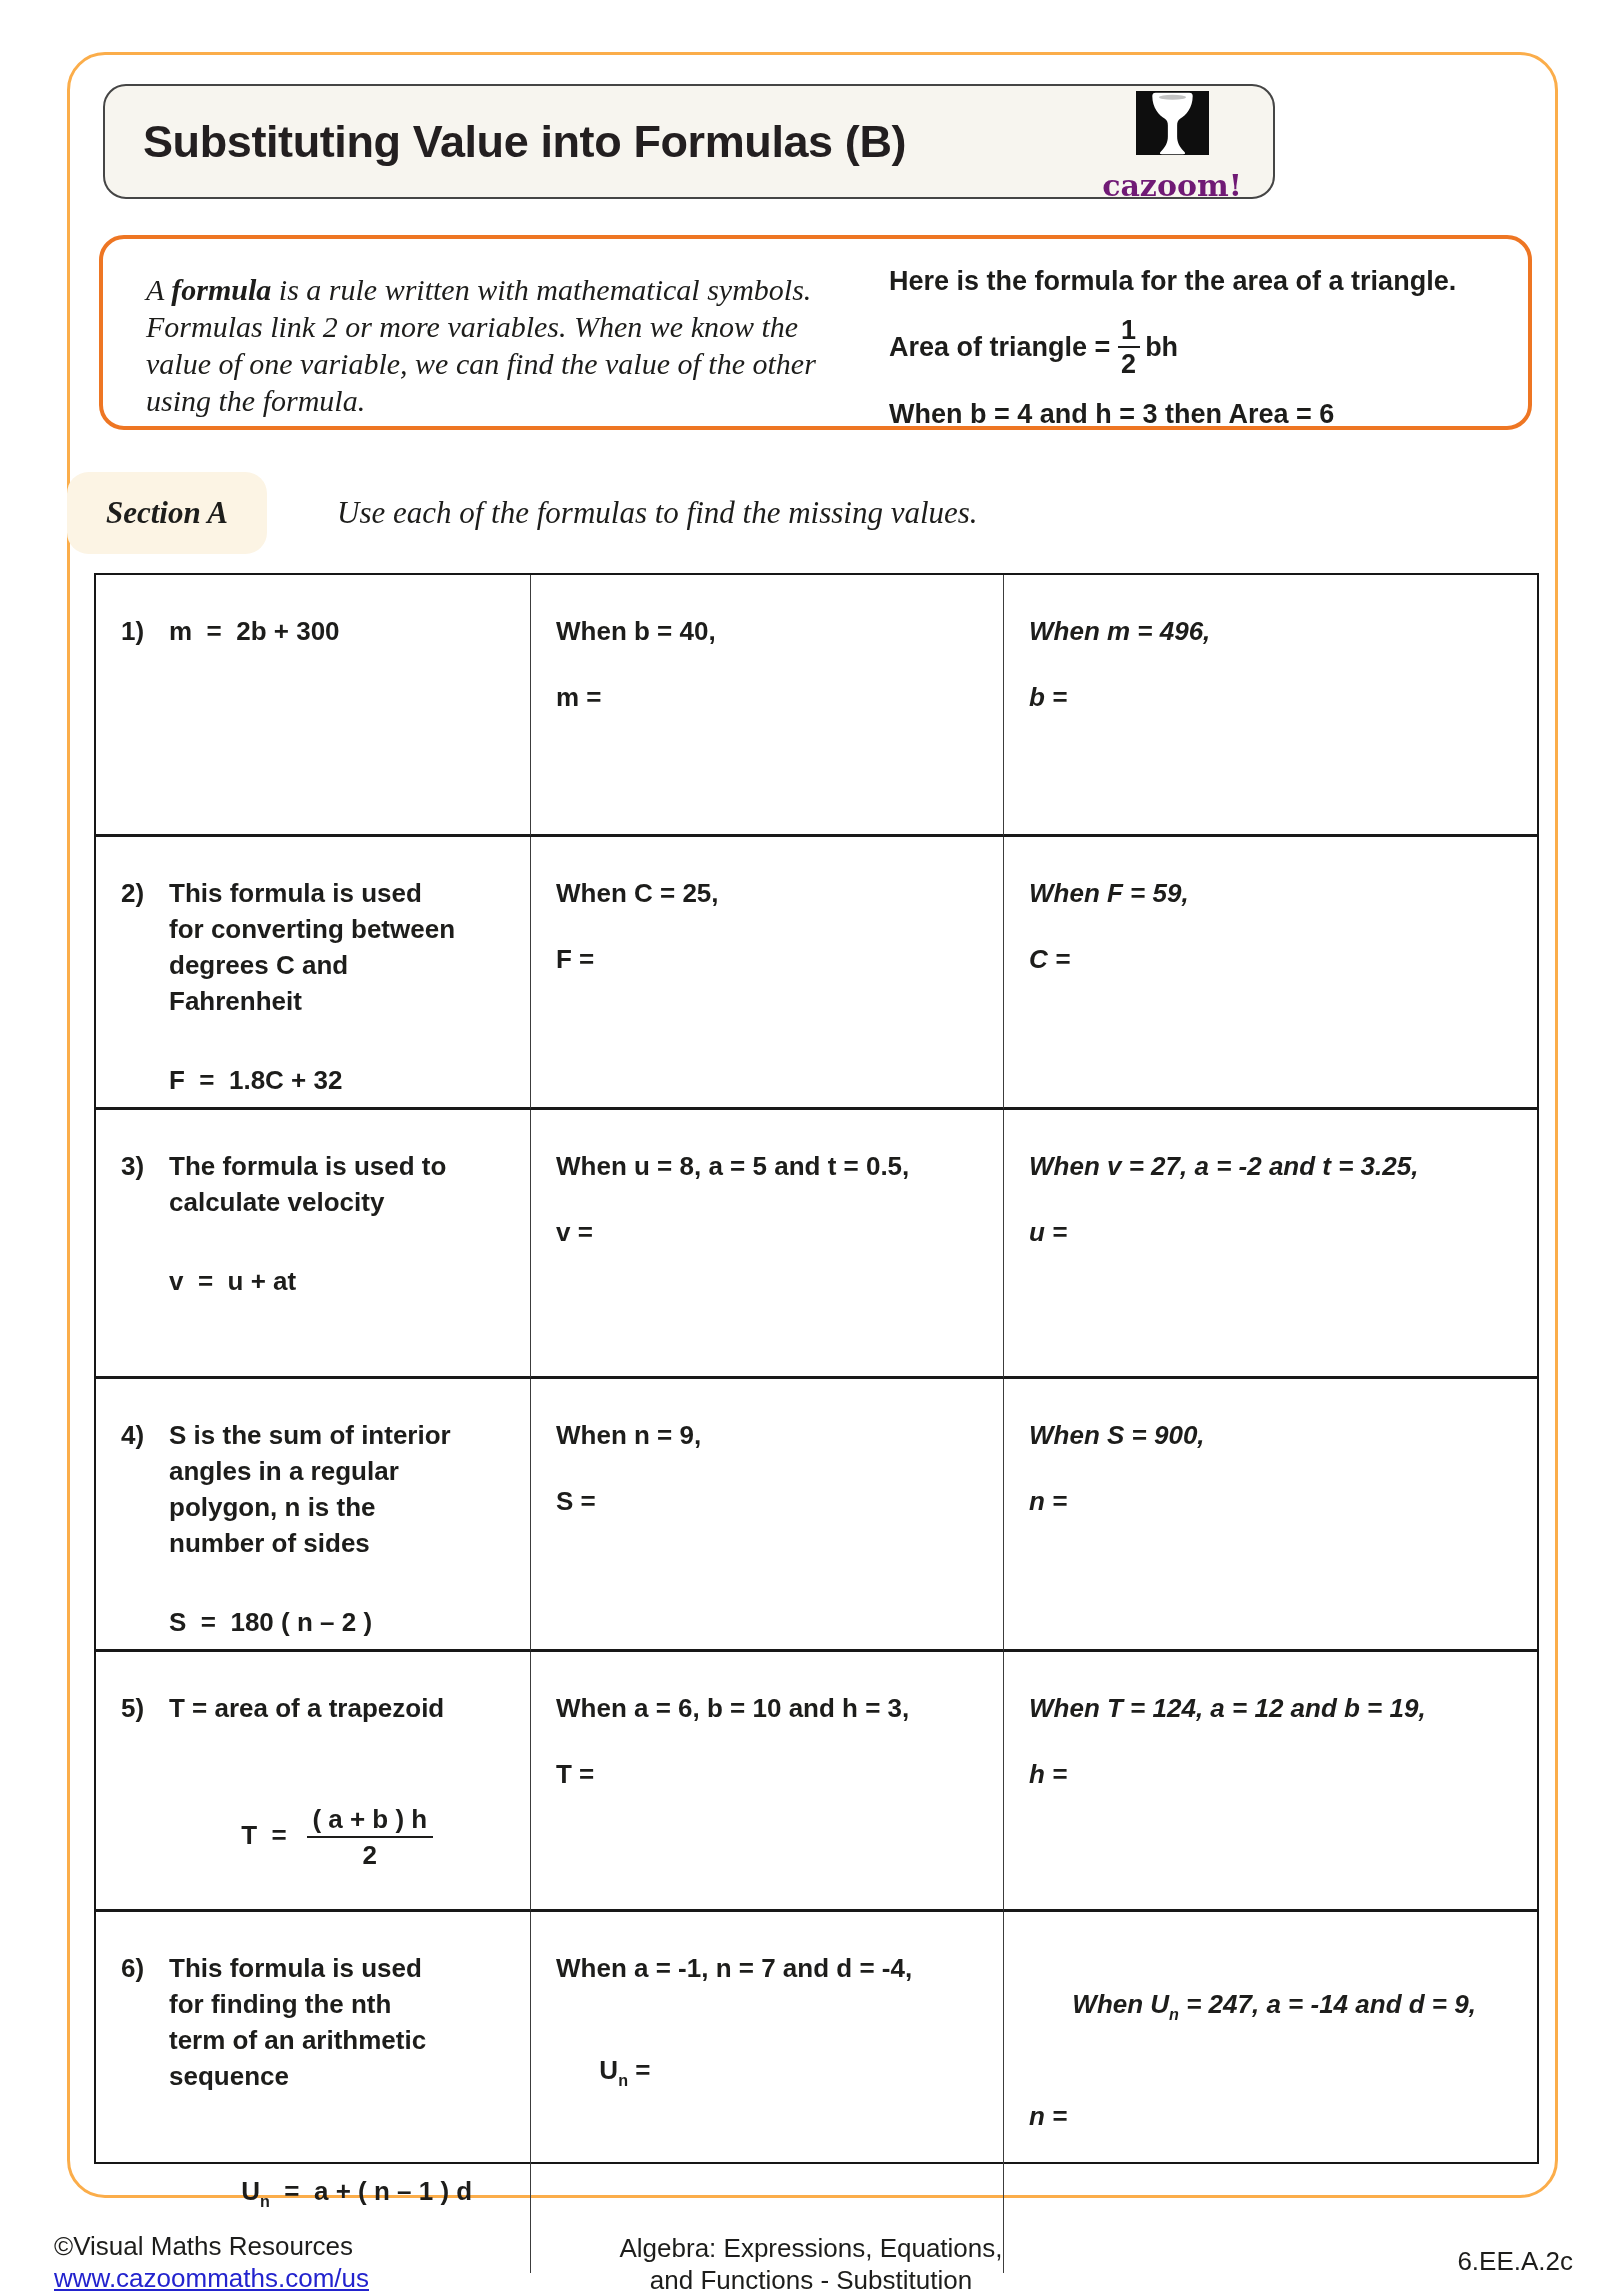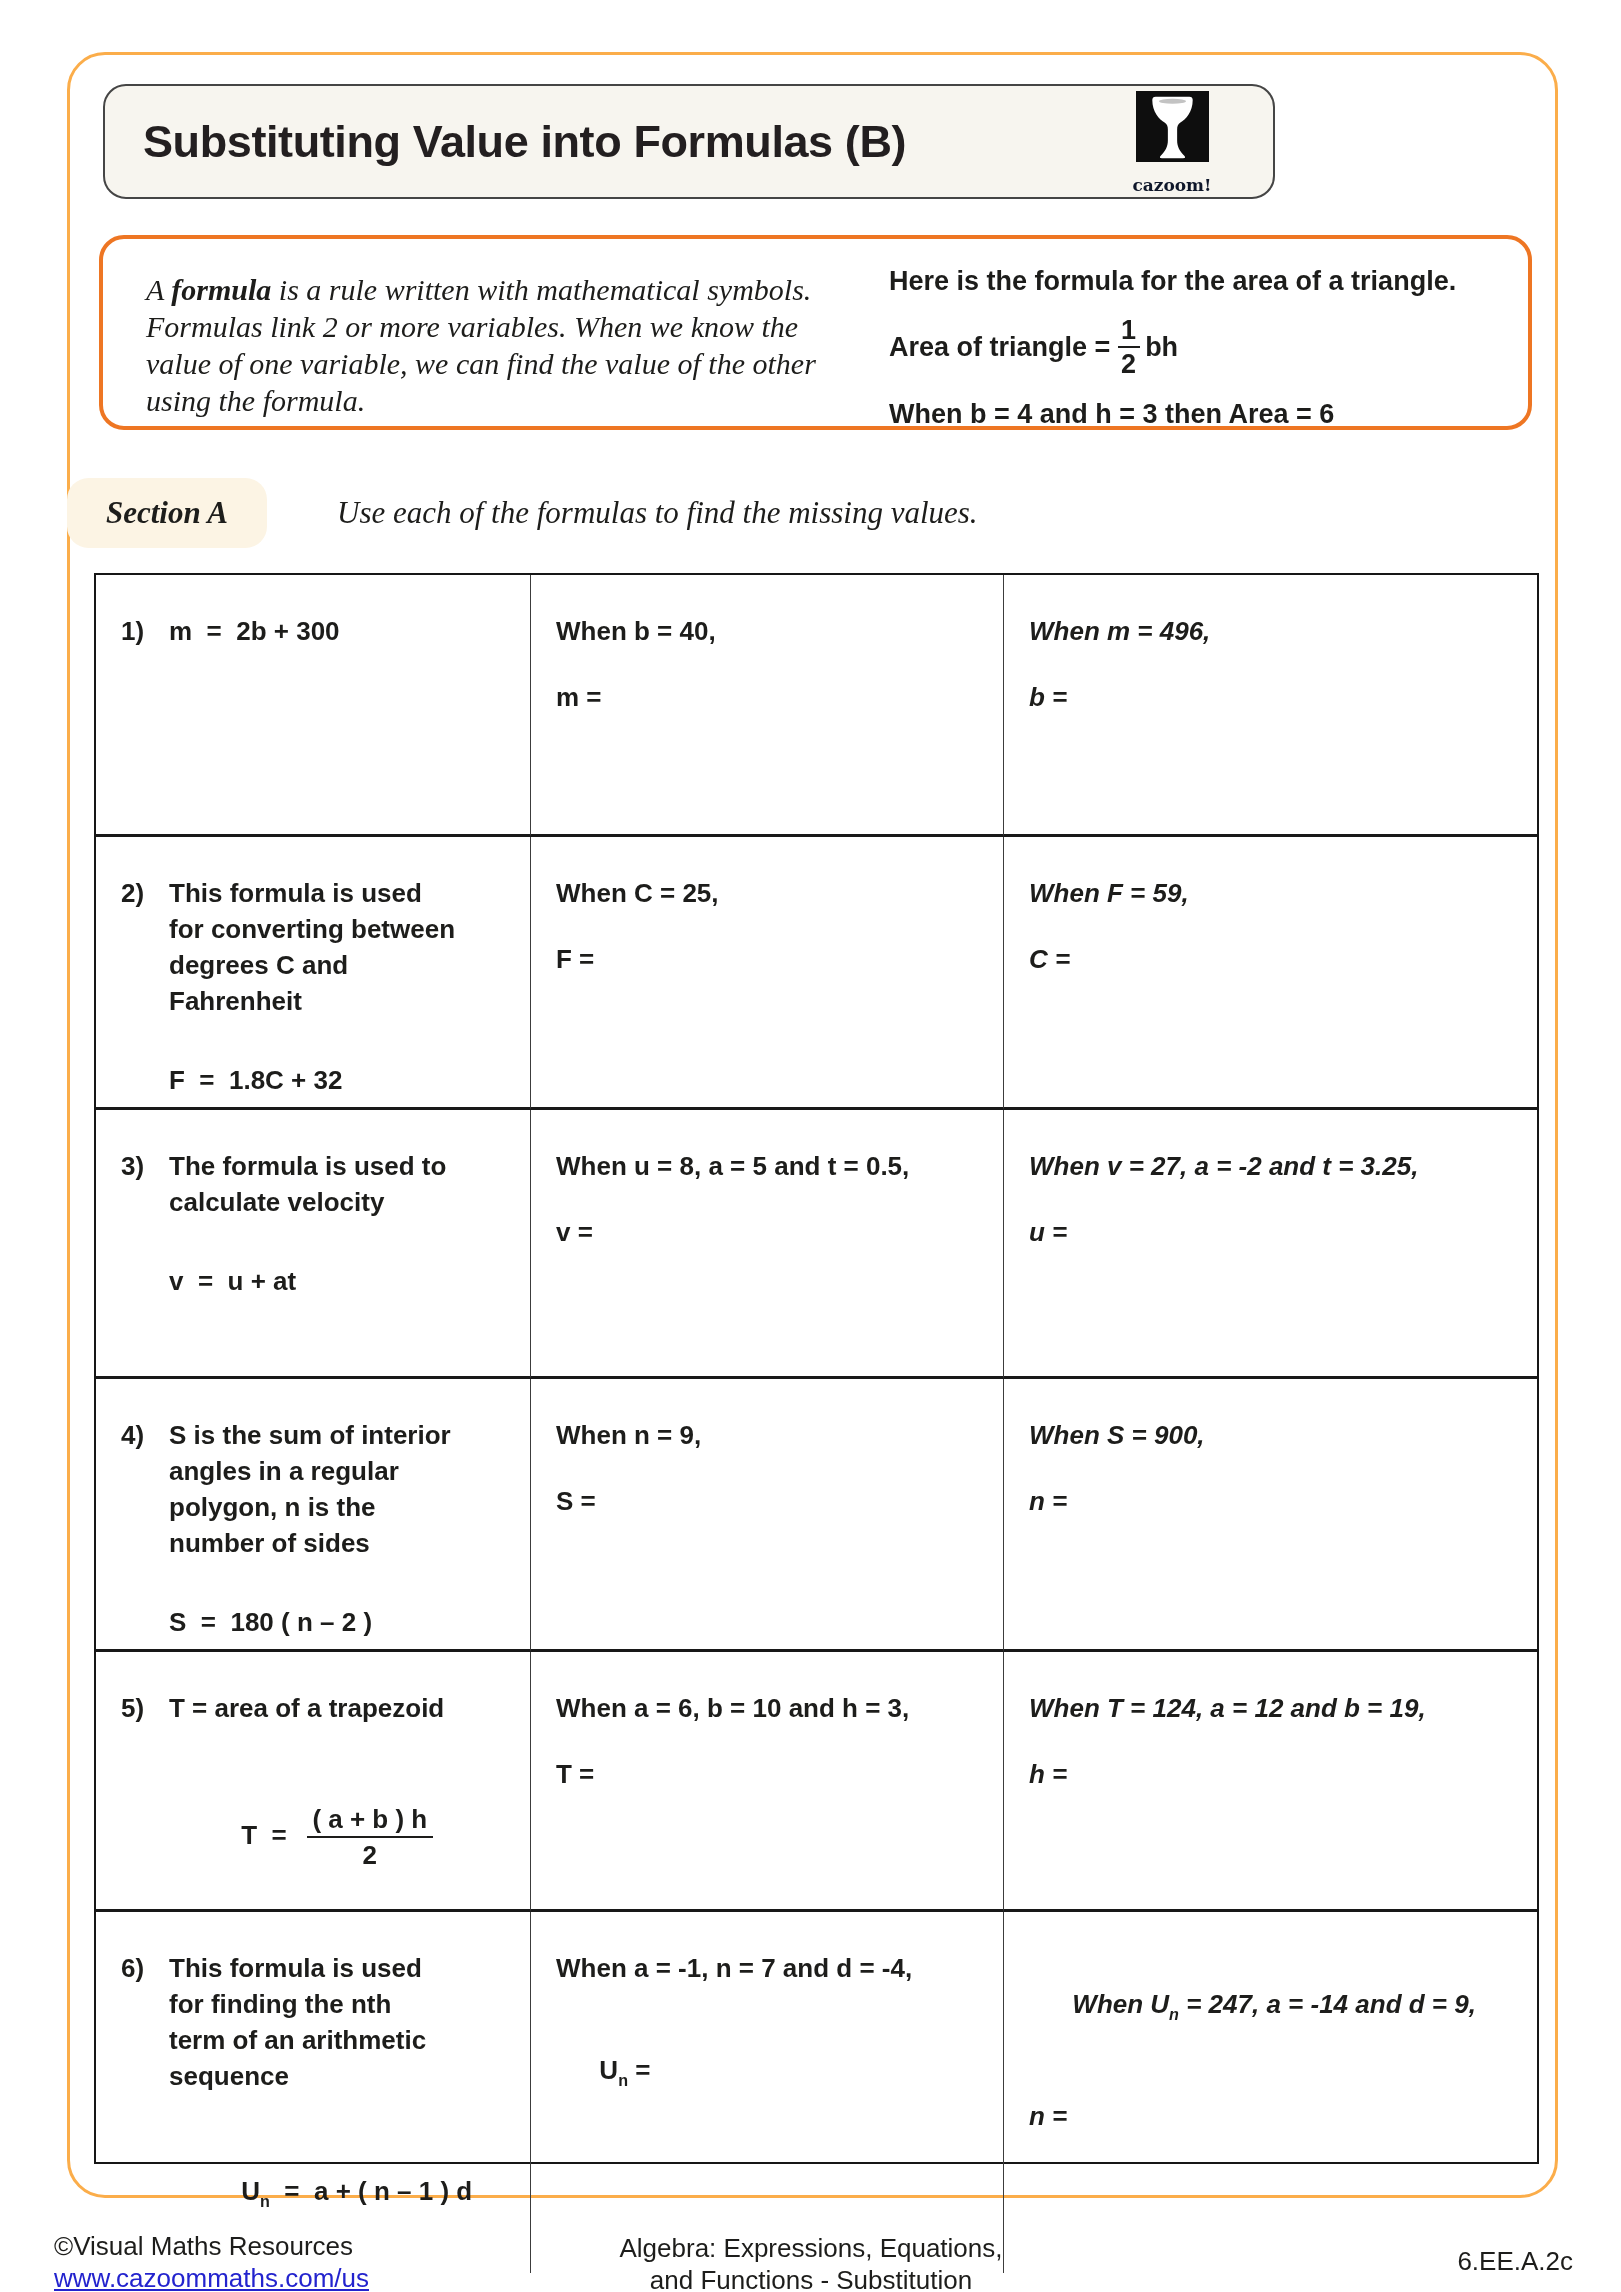--- a/index.html
+++ b/index.html
@@ -26,21 +26,21 @@
     position:absolute; right:34px; top:5.4px; width:134px; height:104px;
     display:flex; flex-direction:column; align-items:center; justify-content:flex-start;
   }
   .logo-img {
     width:73px; height:73px; background:#0e0e0e;
     display:flex; align-items:center; justify-content:center;
   }
   .logo-img svg { width:57px; height:64px; display:block; }
   .logo-text {
     font-family:"DejaVu Serif", serif; font-weight:bold;
-    font-size:17px; color:#0f172a; margin-top:13px; letter-spacing:0px;
+    font-size:30px; color:#701a75; margin-top:13px; letter-spacing:0px;
   }
   
   .introbox {
     position:absolute; left:99px; top:235px; width:1433px; height:195px;
     border:4.5px solid #EE7623; border-radius:25px; background:#ffffff;
     display:flex;
   }
   .intro-left {
     width:752px; padding:32px 9px 0 43px;
     font-family:"Liberation Serif", serif; font-style:italic;
@@ -60,21 +60,21 @@
   }
   .frac .fnum { display:block; padding:0 3.6px 1.8px 3.6px; border-bottom:2.7px solid #1d1d1b; line-height:1.05; }
   .frac .fden { display:block; padding-top:1.8px; line-height:1.05; }
   
   .section-row {
     position:absolute; left:67px; top:472px; width:1469px; height:82px;
     display:flex; align-items:center;
   }
   .section-label {
     background:#FCF4E4; border-radius:21.5px; padding:0 39px;
-    height:70px; display:flex; align-items:center;
+    height:82px; display:flex; align-items:center;
     font-family:"Liberation Serif", serif; font-style:italic; font-weight:bold;
     font-size:31px; color:#1d1d1b;
   }
   .section-instruction {
     margin-left:70px;
     font-family:"Liberation Serif", serif; font-style:italic;
     font-size:31px; color:#1d1d1b;
   }
   
   .qtable {

